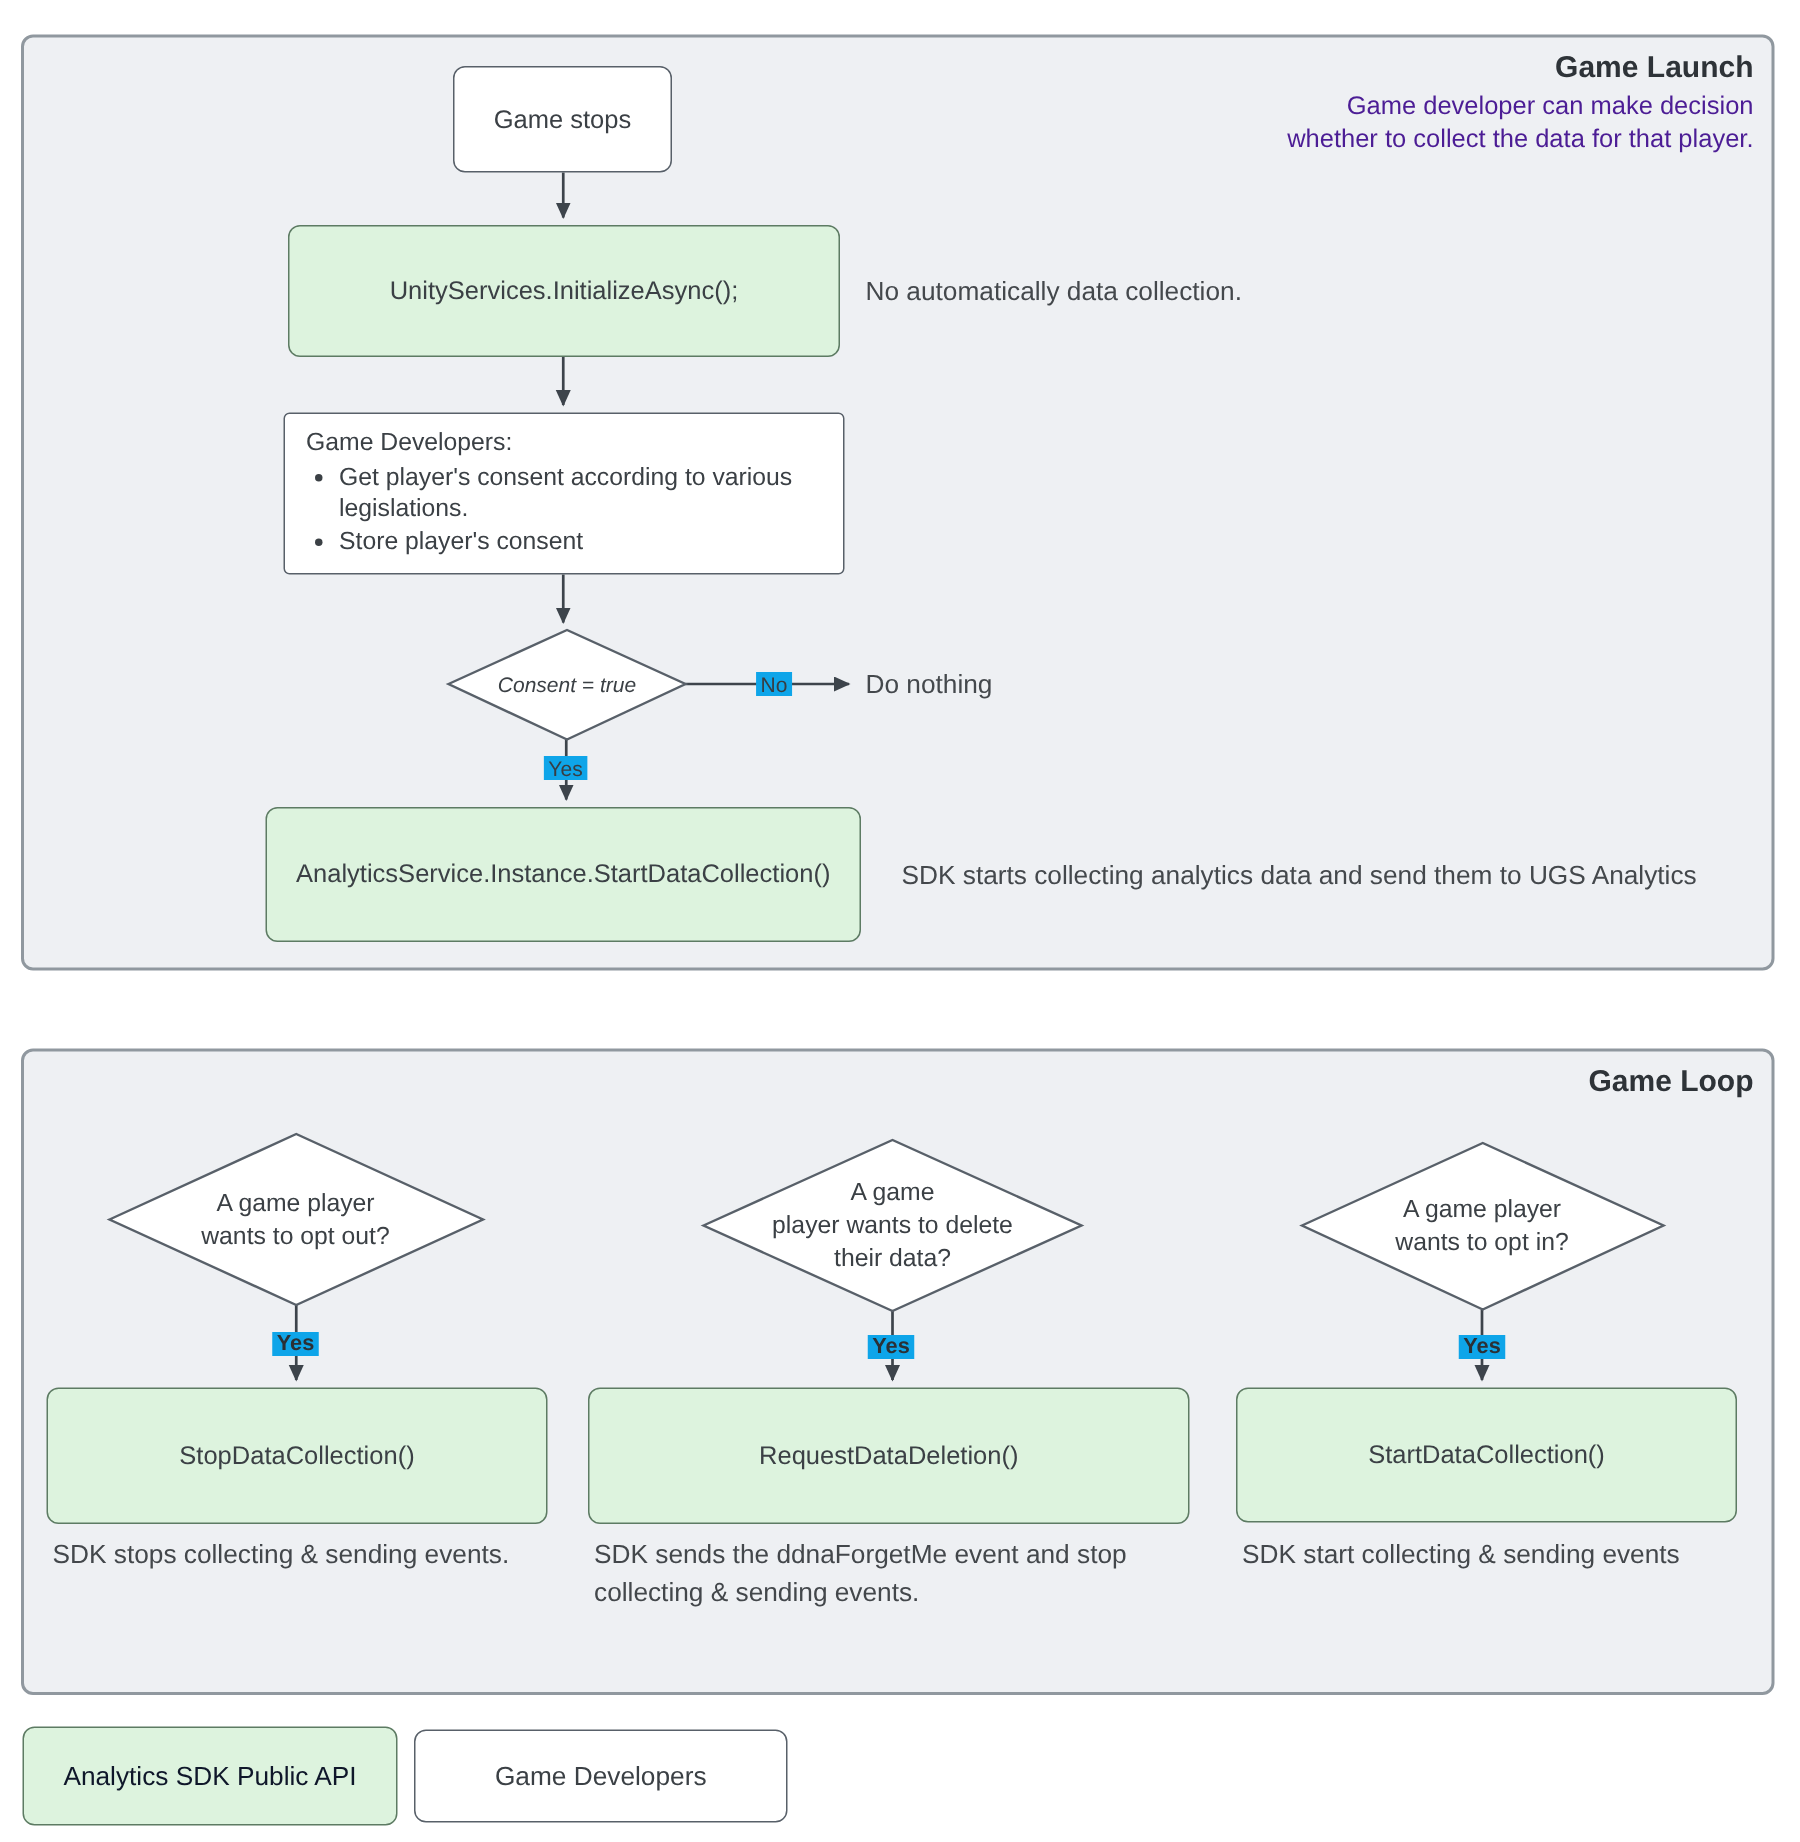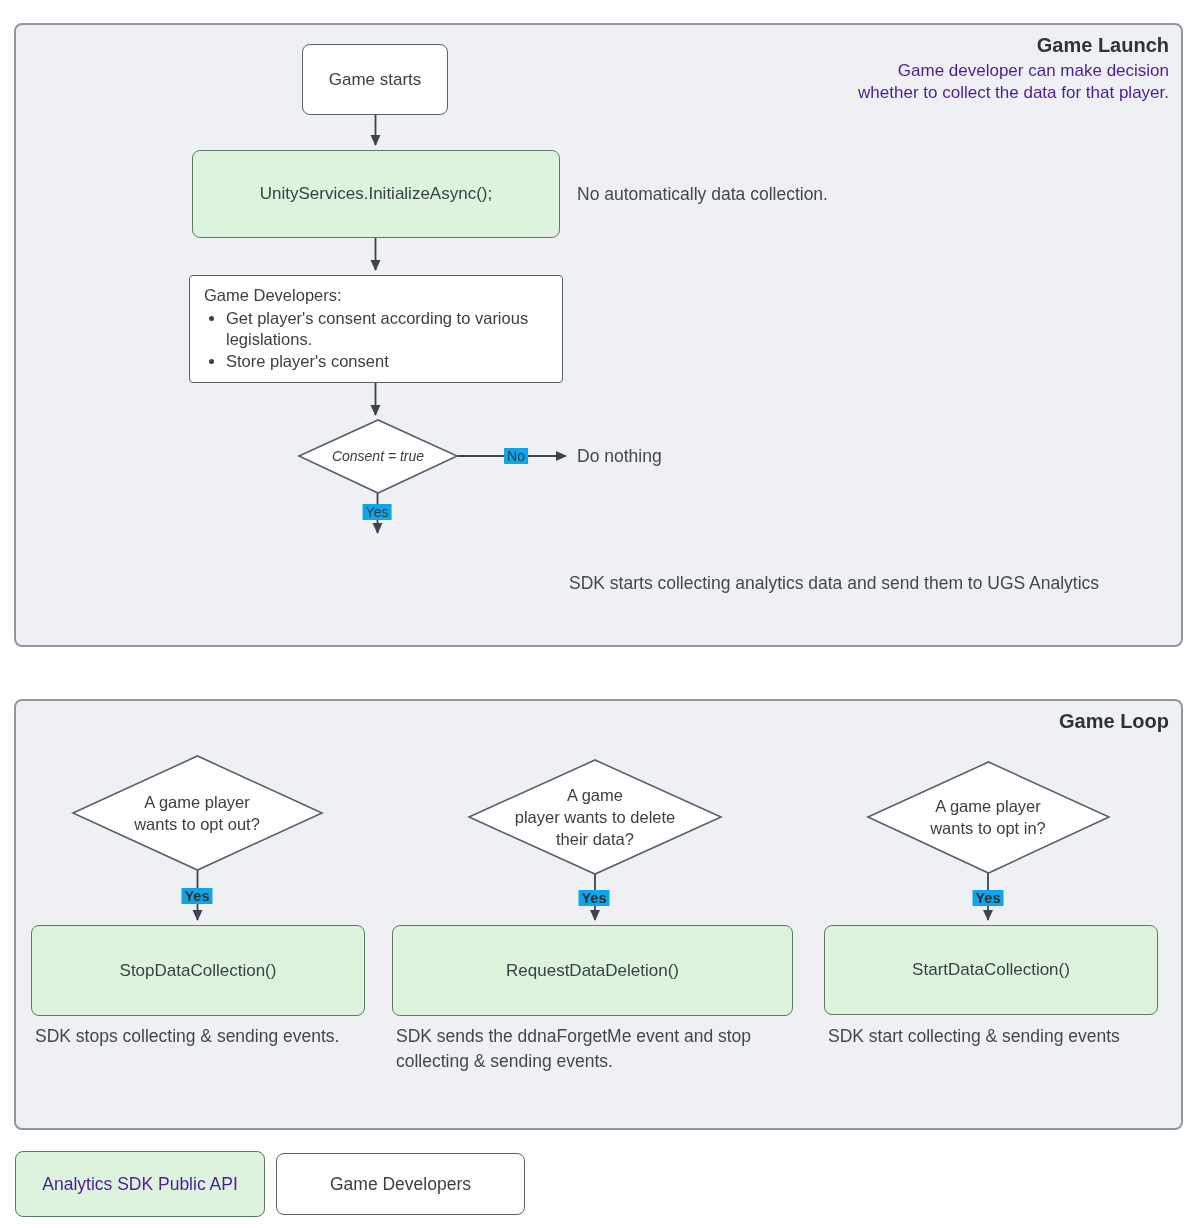--- a/index.html
+++ b/index.html
@@ -105,21 +105,21 @@
   .legend-box {
     position: absolute;
     display: flex;
     align-items: center;
     justify-content: center;
     border-radius: 8px;
     box-sizing: border-box;
     font-size: 17.5px;
     z-index: 2;
   }
-  .legend-box.green { background: #ddf3de; border: 1.5px solid #5d7b63; color: #4c1d95; }
+  .legend-box.green { background: #ddf3de; border: 1.5px solid #5d7b63; color: #0f172a; }
   .legend-box.white { background: #ffffff; border: 1.5px solid #586069; color: #3b4045; }
   .preline { white-space: pre-line; }
 </style>
 </head>
 <body>
 
 <div class="canvas">
 
   <div class="panel" style="left:14px; top:23px; width:1169px; height:624px;"></div>
   <div class="panel" style="left:14px; top:699px; width:1169px; height:431px;"></div>
@@ -145,42 +145,43 @@
     <line x1="197.5" y1="870" x2="197.5" y2="920" stroke="#3d444b" stroke-width="1.8" marker-end="url(#arrow)"></line>
     <line x1="595" y1="874" x2="595" y2="920" stroke="#3d444b" stroke-width="1.8" marker-end="url(#arrow)"></line>
     <line x1="988" y1="873" x2="988" y2="920" stroke="#3d444b" stroke-width="1.8" marker-end="url(#arrow)"></line>
 
     <polygon points="299,456 378,420 457,456 378,493" fill="#ffffff" stroke="#586069" stroke-width="1.6"></polygon>
     <polygon points="73,813 197.5,756 322,813 197.5,870" fill="#ffffff" stroke="#586069" stroke-width="1.6"></polygon>
     <polygon points="469,817 595,760 721,817 595,874" fill="#ffffff" stroke="#586069" stroke-width="1.6"></polygon>
     <polygon points="868,817 988.5,762 1109,817 988.5,873" fill="#ffffff" stroke="#586069" stroke-width="1.6"></polygon>
   </svg>
 
-  <div class="node white" style="left:302px; top:44px; width:146px; height:71px;">Game starts</div>
+  <div class="node white" style="left:302px; top:44px; width:146px; height:71px;">Game stops</div>
 
   <div class="node green" style="left:192px; top:150px; width:368px; height:88px;">UnityServices.InitializeAsync();</div>
 
   <div class="side-note" style="left:577px; top:150px; height:88px; width:420px;">No automatically data collection.</div>
 
   <div class="dev-box" style="left:189px; top:275px; width:374px; height:108px;">
     <div>Game Developers:</div>
     <ul>
       <li>Get player's consent according to various legislations.</li>
       <li>Store player's consent</li>
     </ul>
   </div>
 
   <div class="dtext small" style="left:308px; top:436px; width:140px; height:40px;">Consent = true</div>
 
   <span class="chip" style="left:516px; top:456px;">No</span>
   <div class="side-note" style="left:577px; top:442px; height:28px; width:200px;">Do nothing</div>
   <span class="chip" style="left:377px; top:512px;">Yes</span>
 
-
-  <div class="side-note" style="left:569px; top:538px; height:90px; width:580px;">SDK starts collecting analytics data and send them to UGS Analytics</div>
+  <div class="node green" style="left:177px; top:538px; width:397px; height:90px;">AnalyticsService.Instance.StartDataCollection()</div>
+
+  <div class="side-note" style="left:601px; top:538px; height:90px; width:580px;">SDK starts collecting analytics data and send them to UGS Analytics</div>
 
   <div class="dtext loop preline" style="left:107px; top:780px; width:180px; height:66px;">A game player
 wants to opt out?</div>
   <span class="chip bold" style="left:197px; top:896px;">Yes</span>
   <div class="node green" style="left:31px; top:925px; width:334px; height:91px;">StopDataCollection()</div>
   <div class="caption" style="left:35px; top:1024px; width:345px;">SDK stops collecting &amp; sending events.</div>
 
   <div class="dtext loop preline" style="left:485px; top:772px; width:220px; height:90px;">A game
 player wants to delete
 their data?</div>

